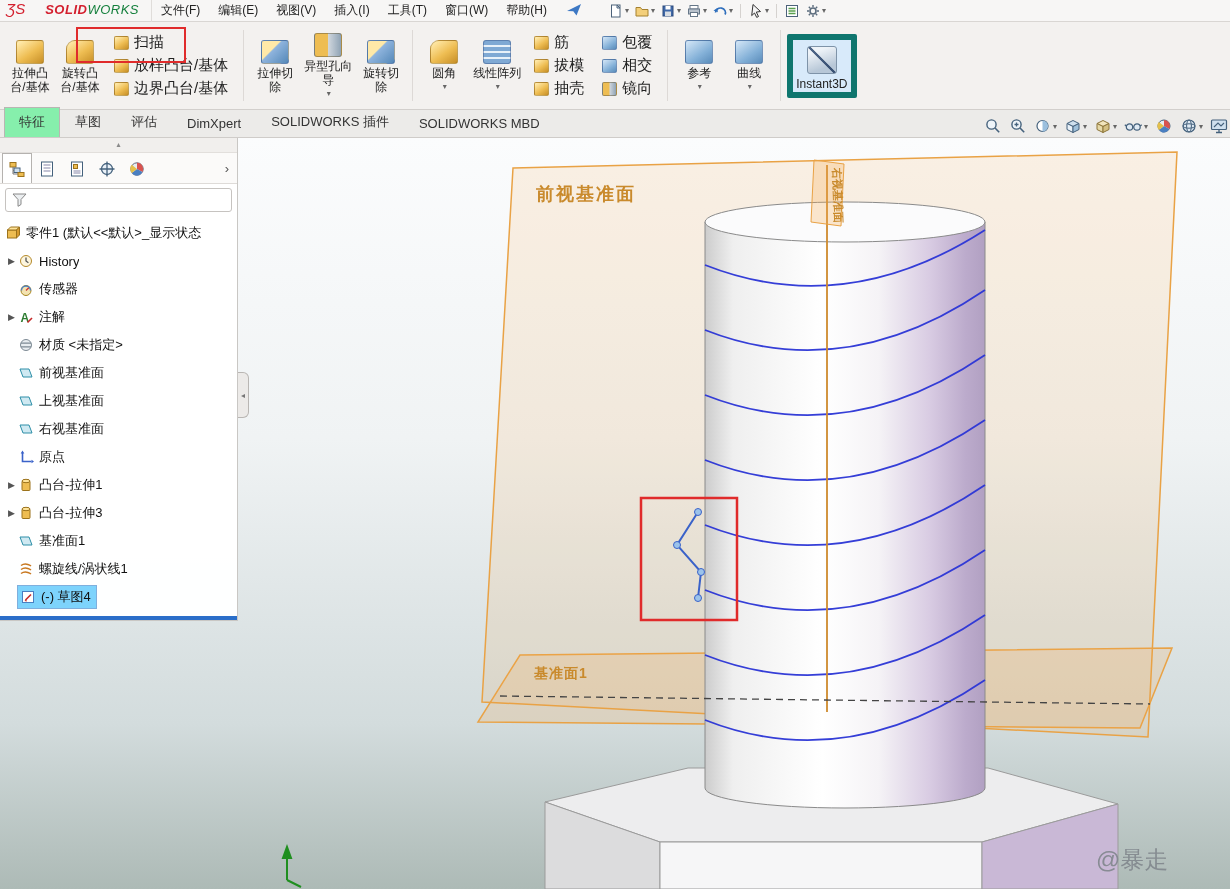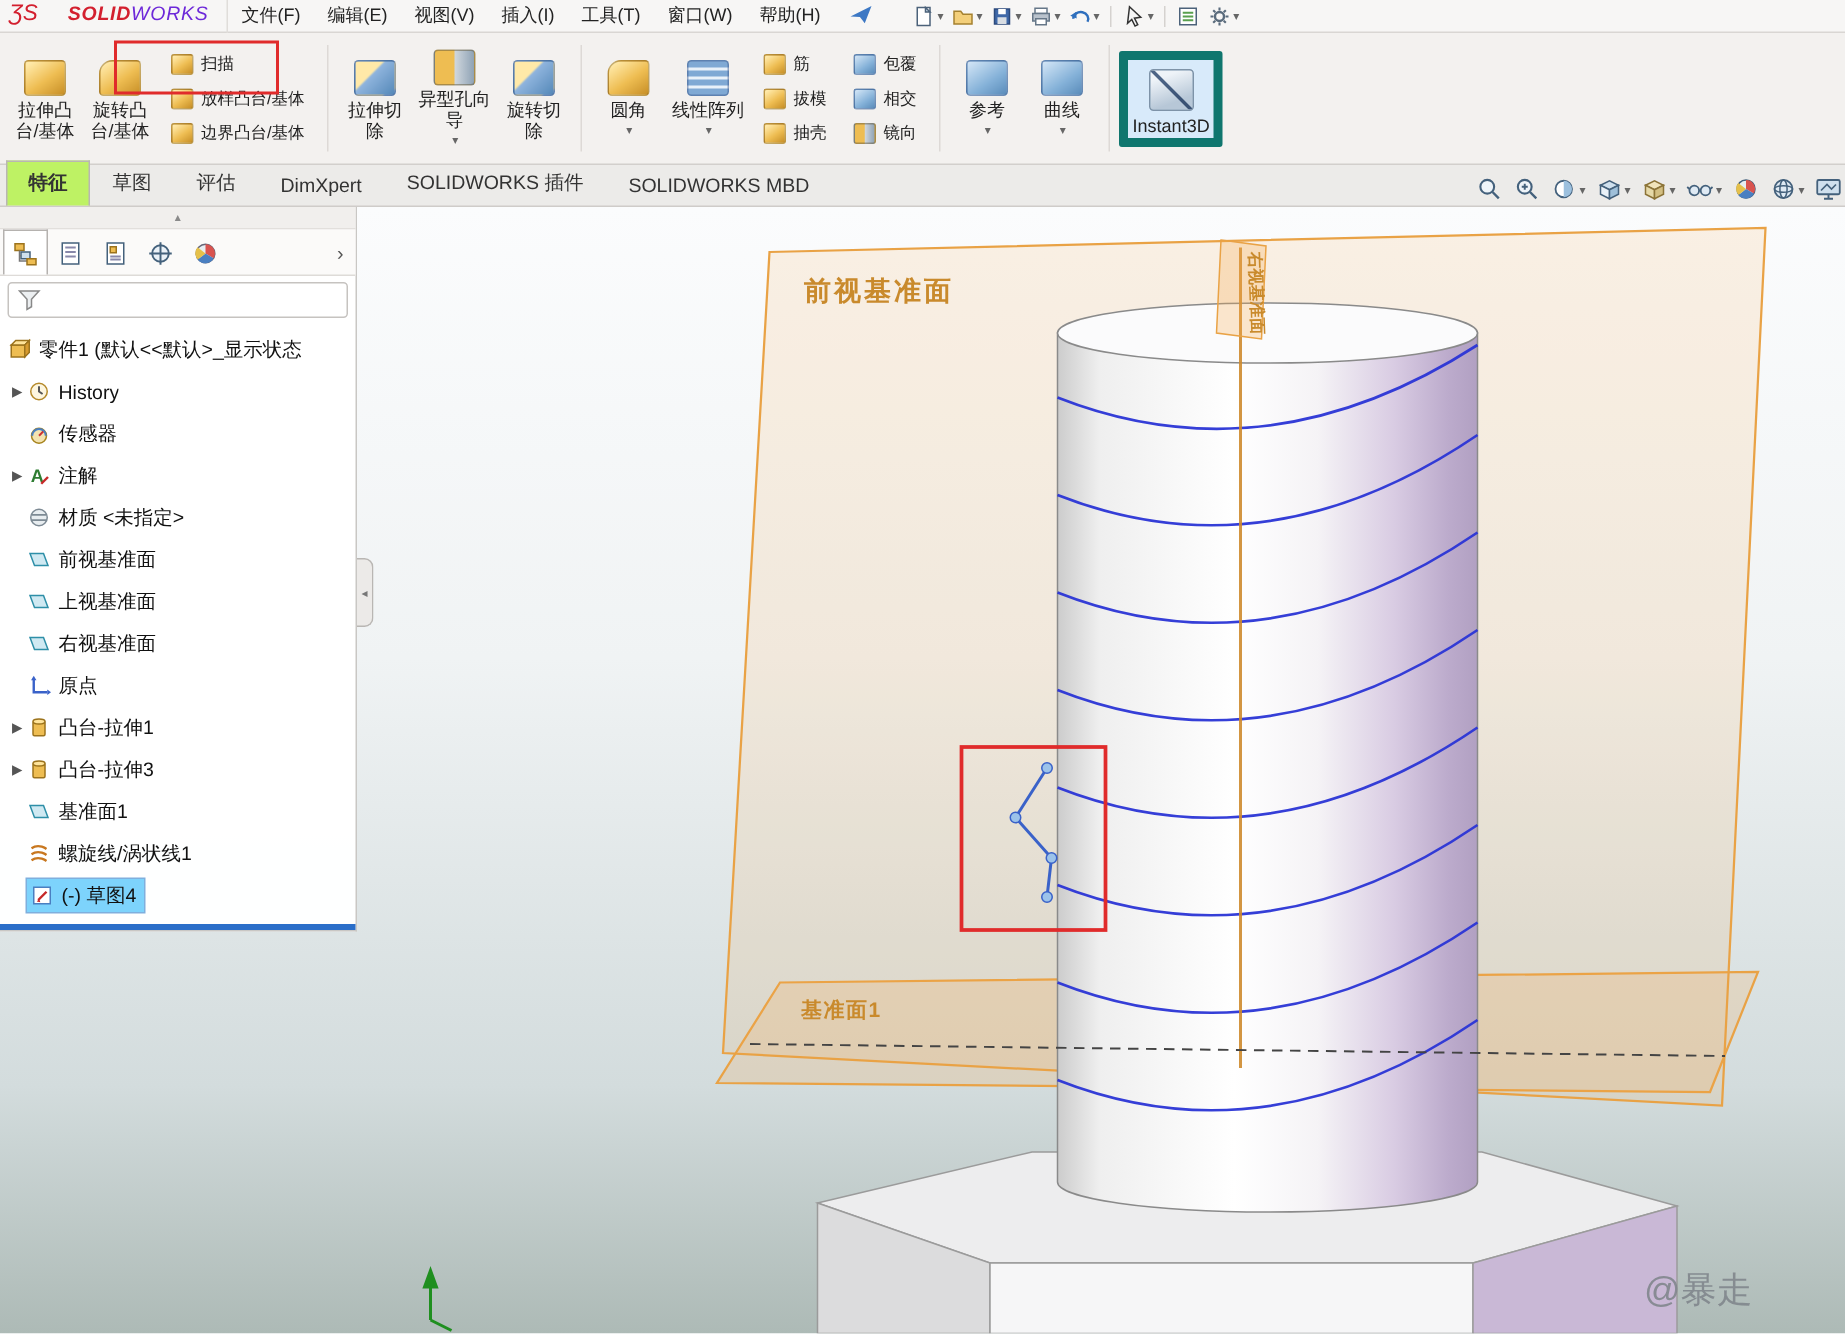--- a/index.html
+++ b/index.html
@@ -4,52 +4,52 @@
 <style>
   *{box-sizing:border-box;margin:0;padding:0}
   html,body{width:1230px;height:889px;overflow:hidden;font-family:"Liberation Sans",sans-serif;background:#fff}
   body{position:relative;font-size:12px;color:#222}
 
   
   .menubar{position:absolute;top:0;left:0;width:1230px;height:22px;background:#f7f6f5;border-bottom:1px solid #d9d6d3;display:flex;align-items:center}
   .logo{display:flex;align-items:baseline;padding:0 12px 0 6px;height:22px;border-right:1px solid #e0ddda;color:#d31f2e;font-style:italic;white-space:nowrap}
   .logo .mark{font-weight:normal;font-size:15px;margin-right:20px}
   .logo .bold{font-weight:bold;font-size:13px;letter-spacing:.5px}
-  .logo .light{font-weight:normal;font-size:13px;letter-spacing:.5px;color:#6d28d9}
+  .logo .light{font-weight:normal;font-size:13px;letter-spacing:.5px;color:#15803d}
   .menus{display:flex;align-items:center;height:100%}
   .menu-item{padding:4px 9px;cursor:default;white-space:nowrap}
   .pin{margin:0 10px}
   .qicons{display:flex;align-items:center;gap:1px;margin-left:14px}
   .qi{display:flex;align-items:center;padding:1px 2px;border-radius:2px}
   .caret{font-size:8px;color:#666;margin-left:1px}
   .vsep{width:1px;height:14px;background:#d5d2cf;margin:0 4px}
 
   
   .ribbon{position:absolute;top:22px;left:0;width:1230px;height:88px;background:#f3f1ef;border-bottom:1px solid #d2cfcc;display:flex;align-items:stretch;padding:2px 2px}
   .rgroup{display:flex;align-items:center;padding:0 3px}
   .rsep{width:1px;background:#ddd9d6;margin:6px 3px}
   .rlarge{display:flex;flex-direction:column;align-items:center;justify-content:flex-start;min-width:50px;padding:3px 3px 1px;border:1px solid transparent;border-radius:2px;text-align:center;font-size:12px;line-height:14px;color:#222;cursor:default}
   .rstack{display:flex;flex-direction:column;justify-content:center;gap:2px;padding:0 4px}
-  .rsmall{display:flex;align-items:center;gap:5px;height:21px;padding:1px 4px;border:1px solid transparent;border-radius:2px;white-space:nowrap;font-size:11px;color:#222}
+  .rsmall{display:flex;align-items:center;gap:5px;height:21px;padding:1px 4px;border:1px solid transparent;border-radius:2px;white-space:nowrap;font-size:15px;color:#222}
   .ri{width:28px;height:24px;margin:1px auto 2px;border-radius:3px;border:1px solid rgba(130,100,40,.45)}
   .ris{width:15px;height:14px;border-radius:2px;border:1px solid rgba(130,100,40,.45);flex:0 0 auto}
   .gold{background:linear-gradient(145deg,#ffe9a8 8%,#eebd52 55%,#c78f27)}
   .goldround{background:linear-gradient(145deg,#ffe9a8 8%,#eebd52 55%,#c78f27);border-radius:9px 3px 3px 3px}
   .cut{background:linear-gradient(135deg,#ffe9a8 38%,#8fb4dd 42%,#54地88b8 100%);background:linear-gradient(135deg,#ffe9a8 38%,#8fb4dd 42%,#5488b8);border-color:rgba(60,90,140,.5)}
   .blue{background:linear-gradient(145deg,#d5e7f7,#84b1d8 60%,#5a8cba);border-color:rgba(60,90,140,.5)}
   .pattern{background:repeating-linear-gradient(0deg,#7fa9d4 0 4px,#e8f1f9 4px 6px),#e8f1f9;border-color:rgba(60,90,140,.5)}
   .split{background:linear-gradient(90deg,#eebd52 0 48%,#cfd6dd 52%,#8fa3b5);border-color:rgba(100,90,60,.5)}
   .i3dbtn{min-width:58px;border:6px solid #0f766e;background:#d8eafa;border-radius:2px;padding-top:4px}
   .i3dicon{width:30px;height:28px;margin:2px auto 3px;border-radius:3px;border:1px solid #7e93a8;background:linear-gradient(160deg,#eef3f8 20%,#b7c7d7 75%),linear-gradient(45deg,transparent 46%,#51698a 48%,#51698a 52%,transparent 54%);background-blend-mode:multiply}
   .redbox{position:absolute;left:76px;top:5px;width:110px;height:36px;border:2px solid #e02b2b;pointer-events:none}
 
   
   .tabrow{position:absolute;top:110px;left:0;width:1230px;height:28px;background:#ecebe9;border-bottom:1px solid #cfccc9;display:flex;align-items:flex-end;padding-left:4px}
   .tab{padding:5px 14px 6px;font-size:13px;color:#333;border:1px solid transparent;border-bottom:none;cursor:default;white-space:nowrap}
-  .tab.active{background:#bef264;border-color:#b9b6b3;font-weight:bold}
+  .tab.active{background:#86efac;border-color:#b9b6b3;font-weight:normal}
   .hud{position:absolute;right:2px;bottom:2px;display:flex;align-items:center;gap:7px;padding-right:0}
   .hudi{display:flex;align-items:center}
 
   
   .viewport{position:absolute;top:138px;left:0;width:1230px;height:751px;background:linear-gradient(180deg,#fbfcfd 0%,#f0f3f4 40%,#d3dcdd 78%,#adbab6 100%)}
   .viewport svg{display:block}
 
   
   .fmpanel{position:absolute;top:138px;left:0;width:238px;background:rgba(255,255,255,.97);border-right:1px solid #c9c7c4;border-bottom:1px solid #c9c7c4}
   .panel-strip{height:15px;display:flex;justify-content:center;align-items:center;background:#f1efed;border-bottom:1px solid #e2dfdc;color:#8a8a8a;font-size:8px;line-height:8px}

